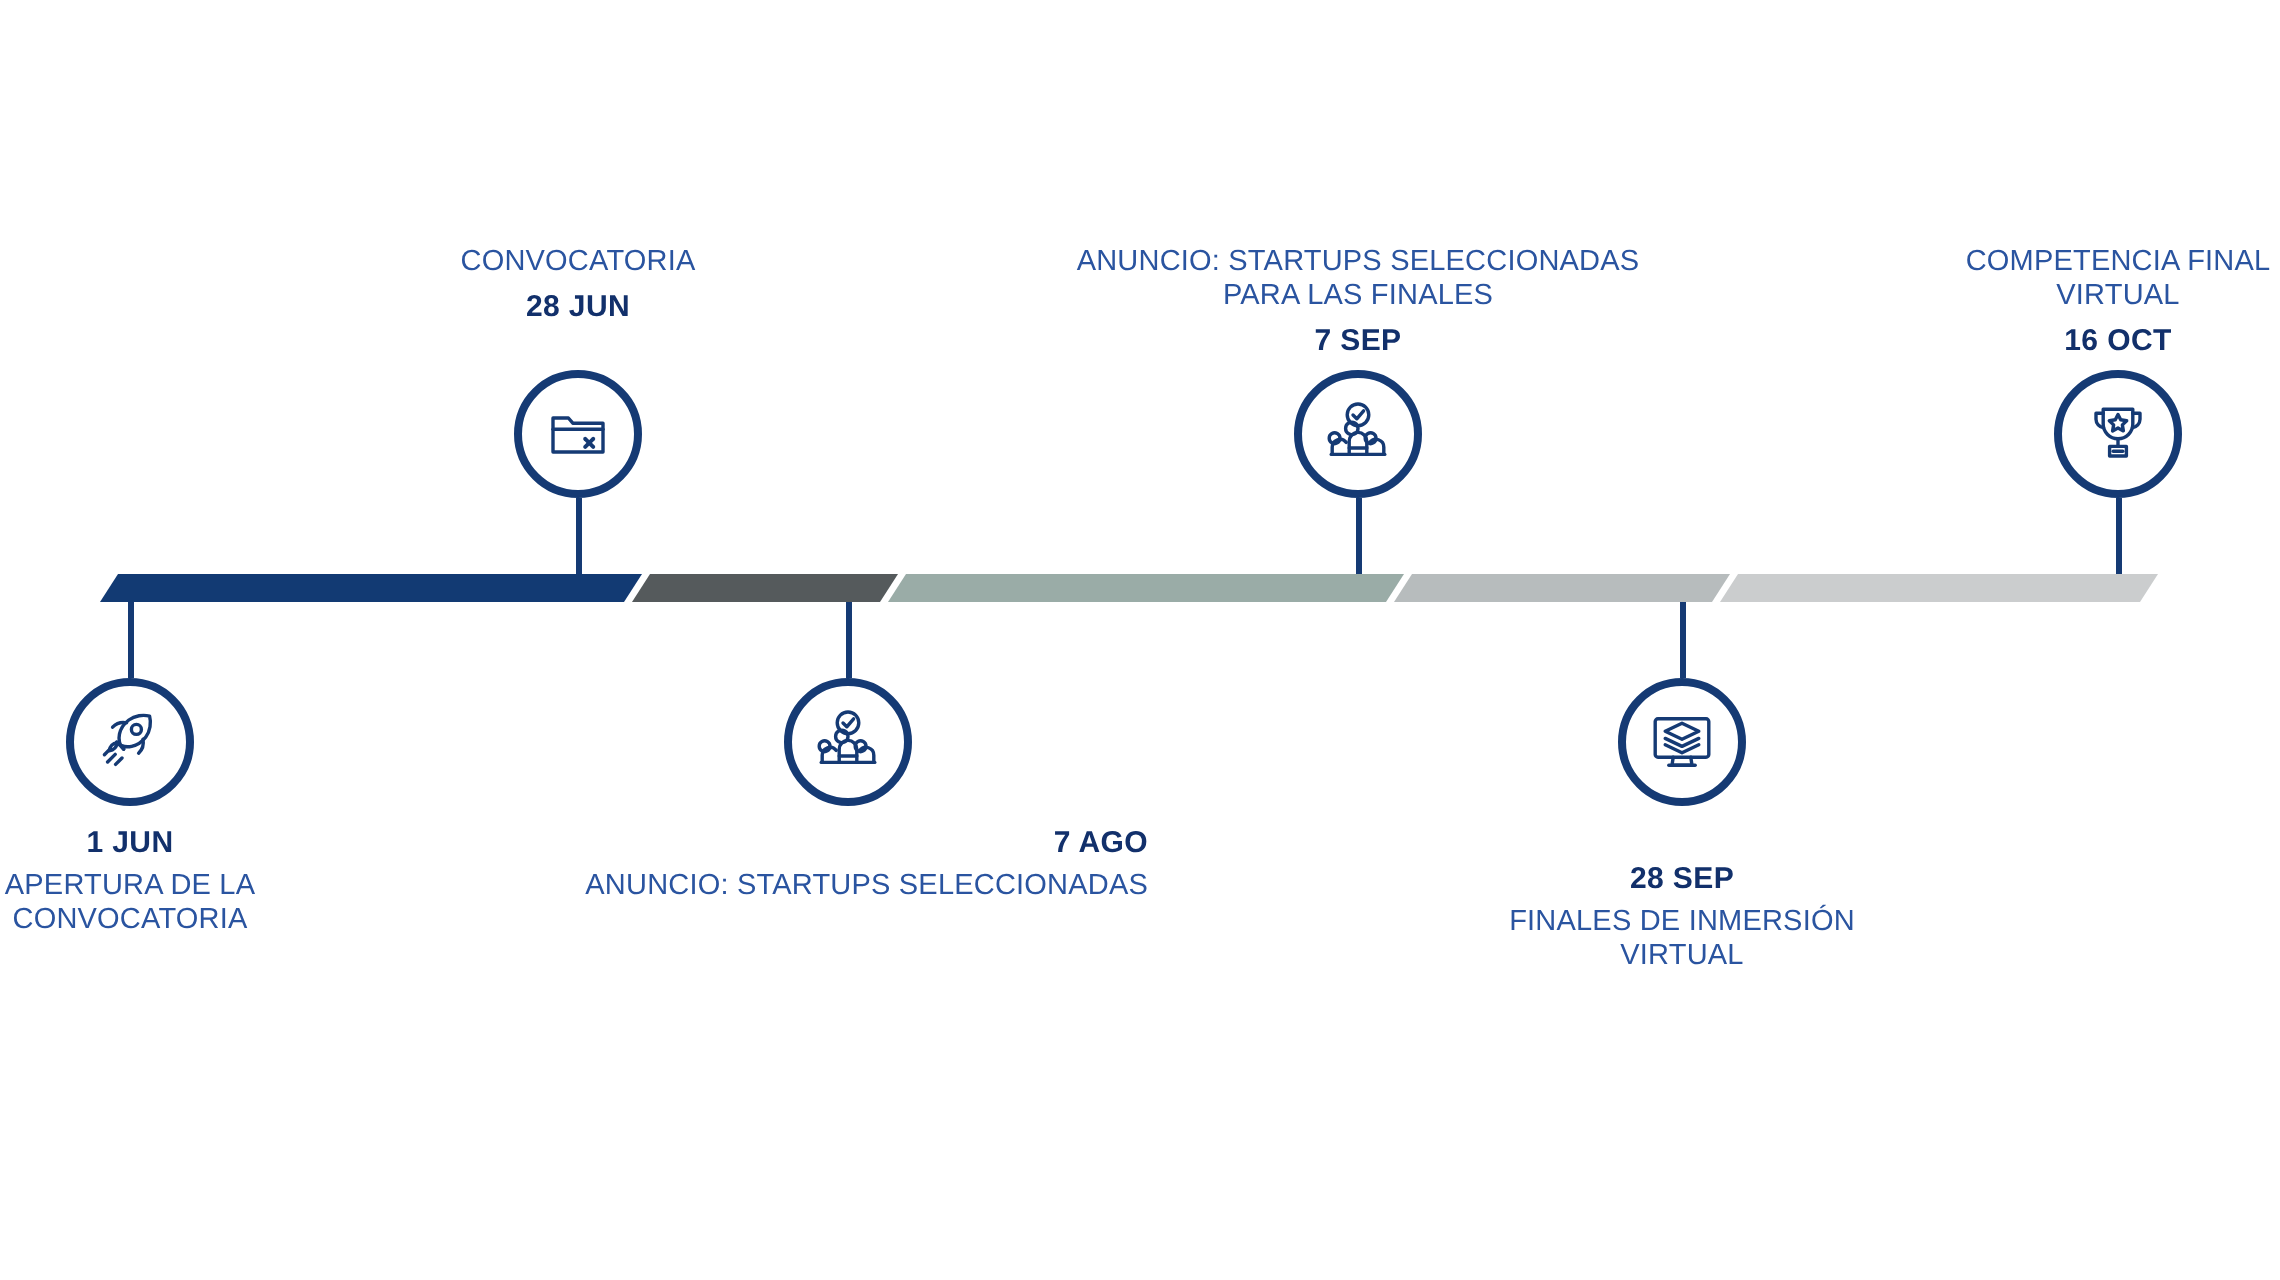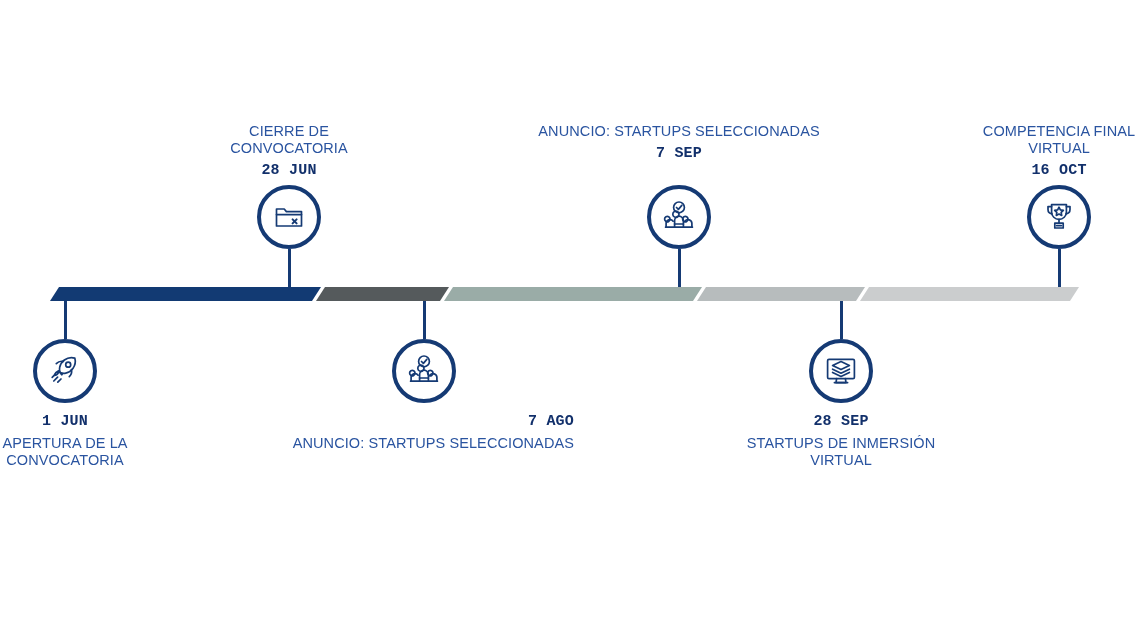--- a/index.html
+++ b/index.html
@@ -70,21 +70,20 @@
     text-align: center;
     color: #1b3f7d;
     line-height: 1.18;
   }
   .label-date {
     font-weight: bold;
     font-size: 15px;
     color: #12306b;
     letter-spacing: 0.2px;
     white-space: nowrap;
-    font-family: Liberation Mono, monospace;
   }
   .label-text {
     font-size: 14.5px;
     color: #2a54a0;
     letter-spacing: 0.1px;
   }
   .label-block.above .label-text { margin-bottom: 5px; }
   .label-block.above .label-date { margin-top: 0; }
   .label-block.below .label-date { margin-bottom: 4px; }
 </style>
@@ -142,21 +141,20 @@
               </g>
               <g stroke="#153a74" stroke-width="2" stroke-linecap="round">
                 <path d="M21.6 20.4 L25.6 24.4"></path>
                 <path d="M25.6 20.4 L21.6 24.4"></path>
               </g>
             </svg>
           </span>
         </div>
         <div class="label-block above" style="top: 123px;">
           <div class="label-text">
-            <div>CIERRE DE</div>
             <div>CONVOCATORIA</div>
           </div>
           <div class="label-date">28 JUN</div>
         </div>
       </div>
       <div class="milestone" style="left: 424px;">
         <div class="connector" style="top: 301px; height: 38px;"></div>
         <div class="node-circle" style="top: 339px;">
           <span>
             <svg width="36" height="36" viewBox="0 0 36 36">
@@ -198,44 +196,45 @@
                 <path d="M30.9 28.0 L30.9 24.6 a3.9 3.9 0 0 0 -7.0 -2.4"></path>
                 <path d="M4.6 28.2 L31.4 28.2"></path>
                 <path d="M13.6 28.2 L13.6 25.0 L22.4 25.0 L22.4 28.2"></path>
               </g>
             </svg>
           </span>
         </div>
         <div class="label-block above" style="top: 123px;">
           <div class="label-text">
             <div>ANUNCIO: STARTUPS SELECCIONADAS</div>
+            <div>PARA LAS FINALES</div>
           </div>
           <div class="label-date">7 SEP</div>
         </div>
       </div>
       <div class="milestone" style="left: 841px;">
         <div class="connector" style="top: 301px; height: 38px;"></div>
         <div class="node-circle" style="top: 339px;">
           <span>
             <svg width="36" height="36" viewBox="0 0 36 36">
               <g fill="none" stroke="#153a74" stroke-width="1.7" stroke-linecap="round" stroke-linejoin="round">
                 <rect x="4.6" y="6.4" width="26.8" height="19.2" rx="1.4"></rect>
                 <path d="M13.6 25.6 L13.0 29.6 L23.0 29.6 L22.4 25.6"></path>
                 <path d="M11.4 29.6 L24.6 29.6"></path>
                 <path d="M18 8.6 L26.4 12.6 L18 16.6 L9.6 12.6 Z"></path>
                 <path d="M9.6 16.2 L18 20.2 L26.4 16.2"></path>
                 <path d="M9.6 19.4 L18 23.4 L26.4 19.4"></path>
               </g>
             </svg>
           </span>
         </div>
-        <div class="label-block below" style="top: 413px;">
+        <div class="label-block below" style="top: 431px;">
           <div class="label-date">28 SEP</div>
           <div class="label-text">
-            <div>STARTUPS DE INMERSIÓN</div>
+            <div>FINALES DE INMERSIÓN</div>
             <div>VIRTUAL</div>
           </div>
         </div>
       </div>
       <div class="milestone" style="left: 1059px;">
         <div class="connector" style="top: 249px; height: 38px;"></div>
         <div class="node-circle" style="top: 185px;">
           <span>
             <svg width="36" height="36" viewBox="0 0 36 36">
               <g fill="none" stroke="#153a74" stroke-width="1.7" stroke-linecap="round" stroke-linejoin="round">

